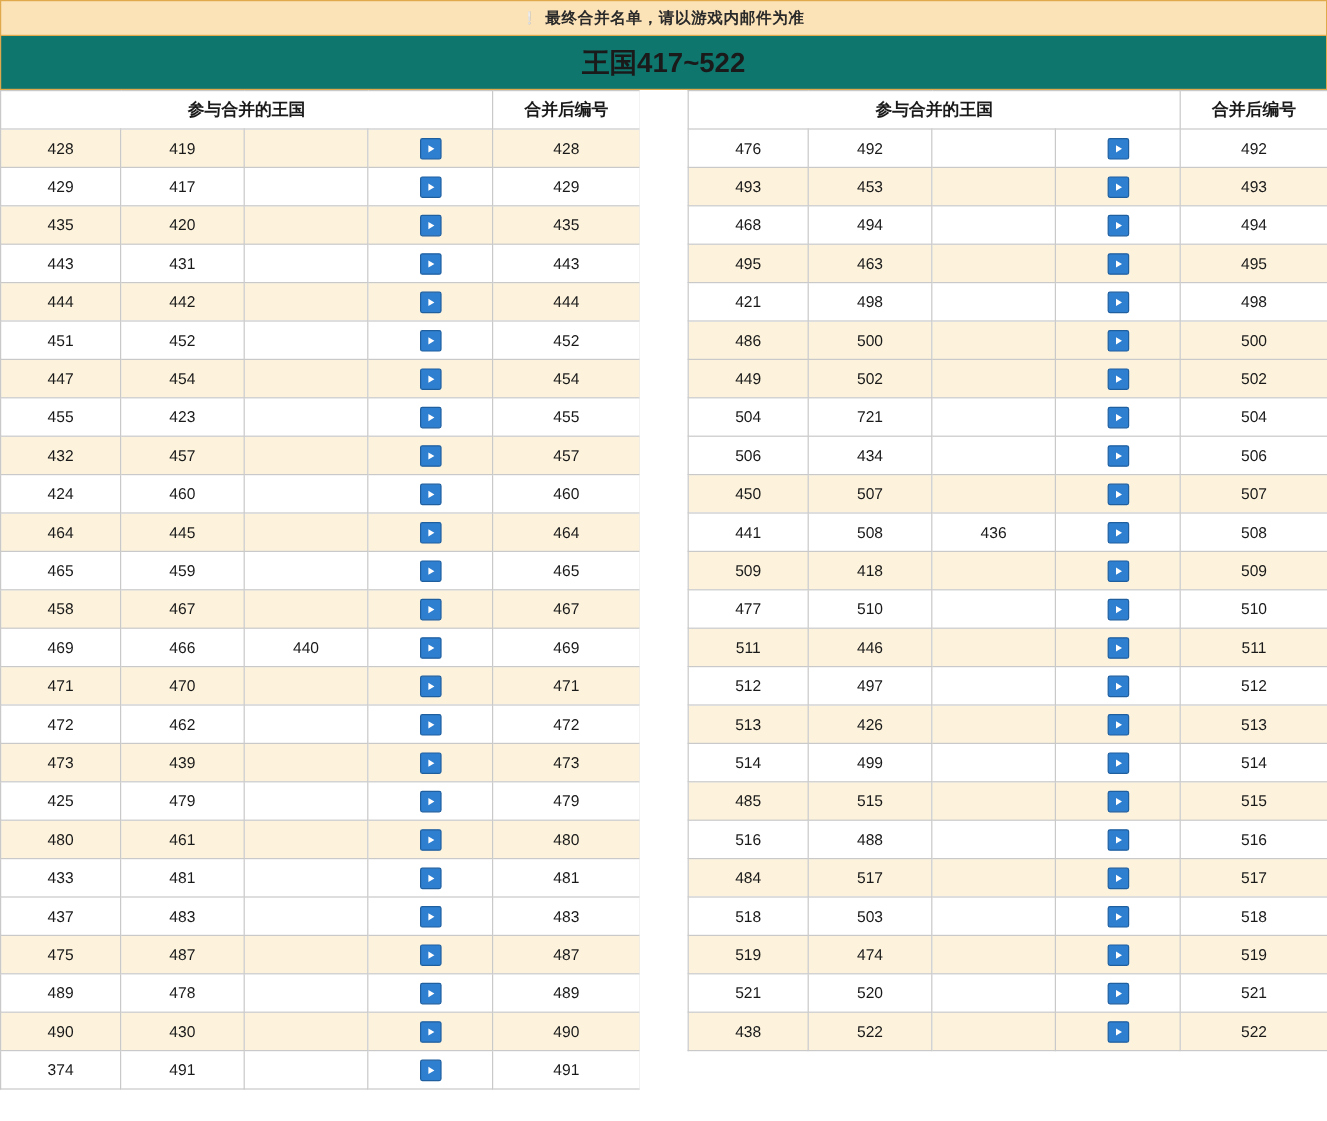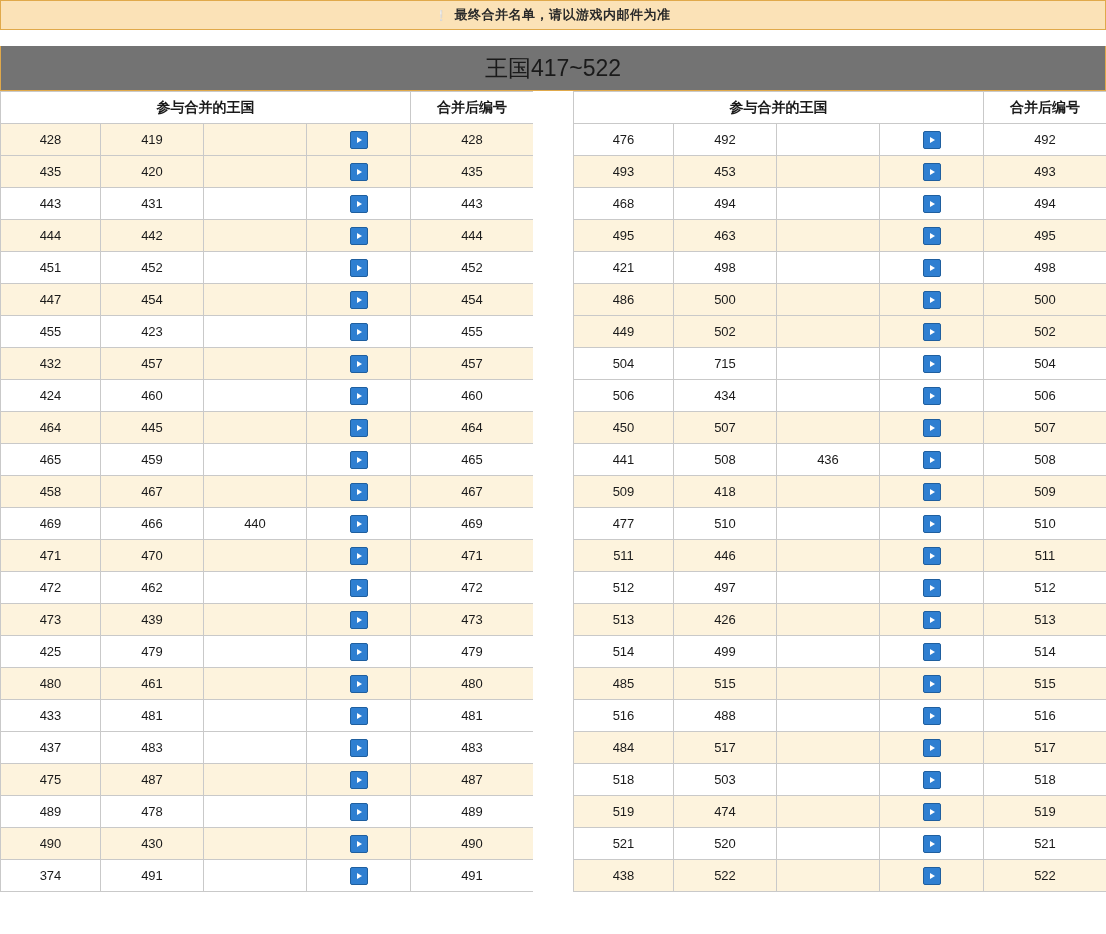--- a/index.html
+++ b/index.html
@@ -34,32 +34,31 @@
     color: #2a2a2a;
     letter-spacing: 0.5px;
   }
   .notice .bang {
     font-size: 10px;
     margin-right: 6px;
     color: #555;
   }
   .title-bar {
     height: 45px;
-    background: #737373;
+    background: #0f766e;
     border-left: 1px solid #e0a94b;
     border-right: 1px solid #e0a94b;
     border-bottom: 1px solid #e0a94b;
     box-sizing: border-box;
     display: flex;
     align-items: center;
     justify-content: center;
     font-size: 23px;
-    font-weight: normal;
+    font-weight: bold;
     color: #1a1a1a;
-    margin-top: 16px;
   }
   .tables {
     flex: 1;
     display: flex;
     flex-direction: row;
     align-items: flex-start;
     border-radius: 8px;
   }
   .table-wrap {
     width: 533px;
@@ -149,20 +148,31 @@
               <td>428</td>
               <td>419</td>
               <td></td>
               <td><span class="arrow-btn">
                   <svg width="10" height="10" viewBox="0 0 10 10">
                     <polygon points="3,2 8,5 3,8" fill="#ffffff"></polygon>
                   </svg>
                 </span></td>
               <td>428</td>
             </tr>
+            <tr class="plain">
+              <td>429</td>
+              <td>417</td>
+              <td></td>
+              <td><span class="arrow-btn">
+                  <svg width="10" height="10" viewBox="0 0 10 10">
+                    <polygon points="3,2 8,5 3,8" fill="#ffffff"></polygon>
+                  </svg>
+                </span></td>
+              <td>429</td>
+            </tr>
             <tr class="alt">
               <td>435</td>
               <td>420</td>
               <td></td>
               <td><span class="arrow-btn">
                   <svg width="10" height="10" viewBox="0 0 10 10">
                     <polygon points="3,2 8,5 3,8" fill="#ffffff"></polygon>
                   </svg>
                 </span></td>
               <td>435</td>
@@ -503,21 +513,21 @@
               <td></td>
               <td><span class="arrow-btn">
                   <svg width="10" height="10" viewBox="0 0 10 10">
                     <polygon points="3,2 8,5 3,8" fill="#ffffff"></polygon>
                   </svg>
                 </span></td>
               <td>502</td>
             </tr>
             <tr class="plain">
               <td>504</td>
-              <td>715</td>
+              <td>721</td>
               <td></td>
               <td><span class="arrow-btn">
                   <svg width="10" height="10" viewBox="0 0 10 10">
                     <polygon points="3,2 8,5 3,8" fill="#ffffff"></polygon>
                   </svg>
                 </span></td>
               <td>504</td>
             </tr>
             <tr class="plain">
               <td>506</td>

